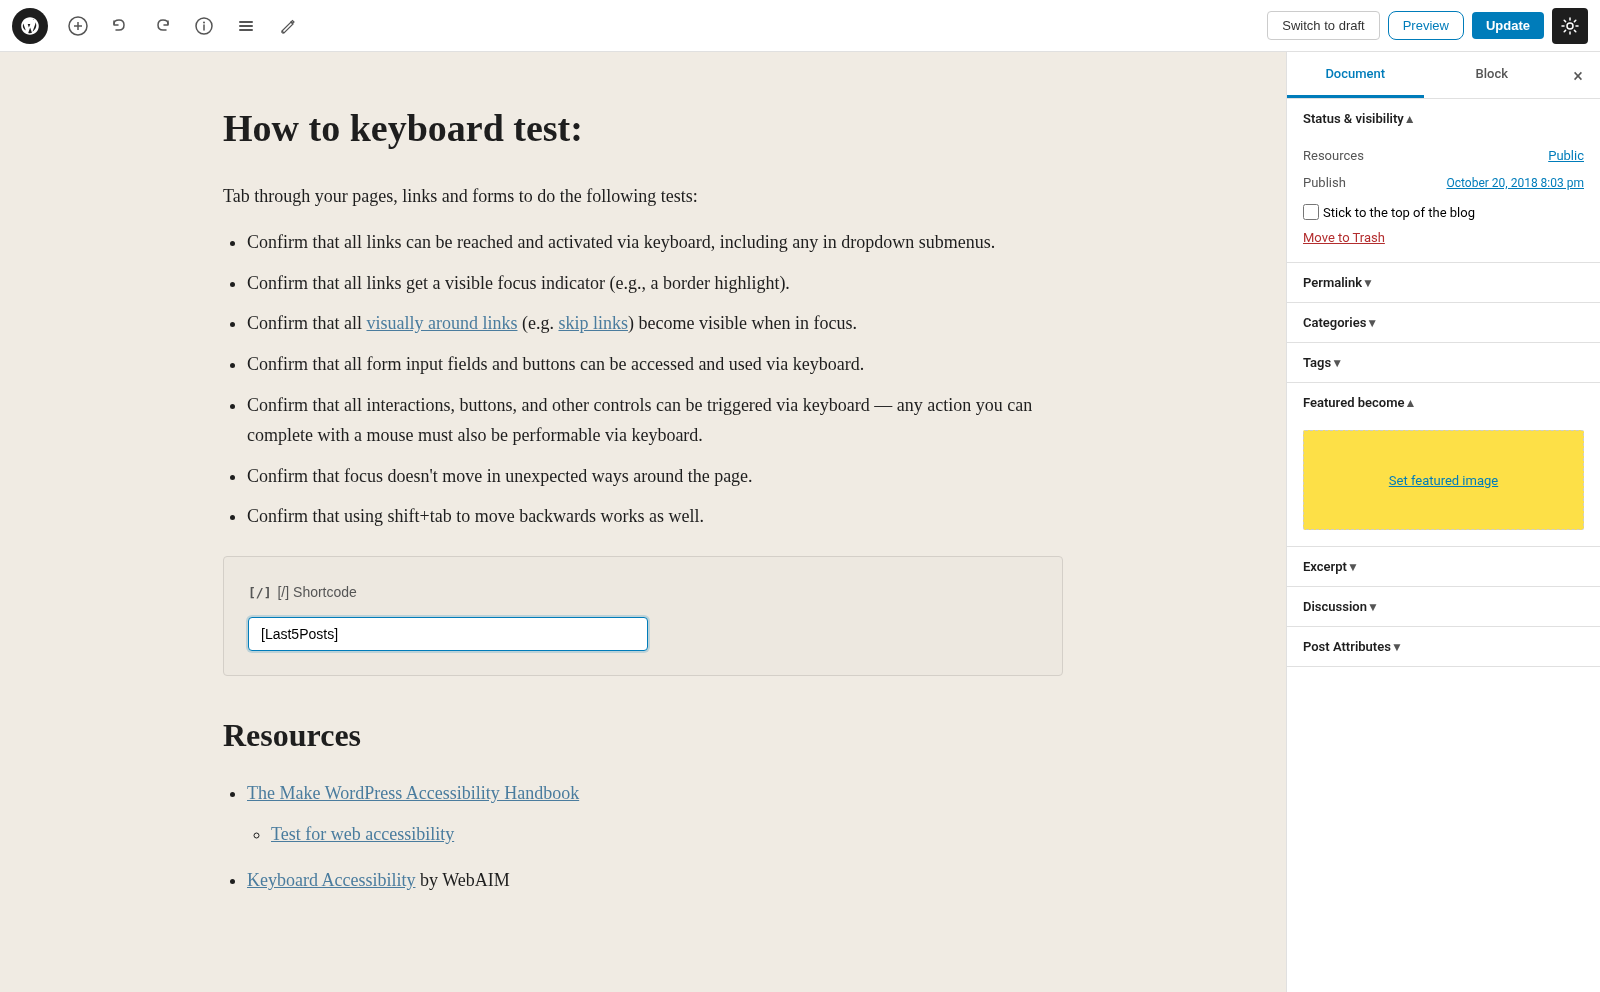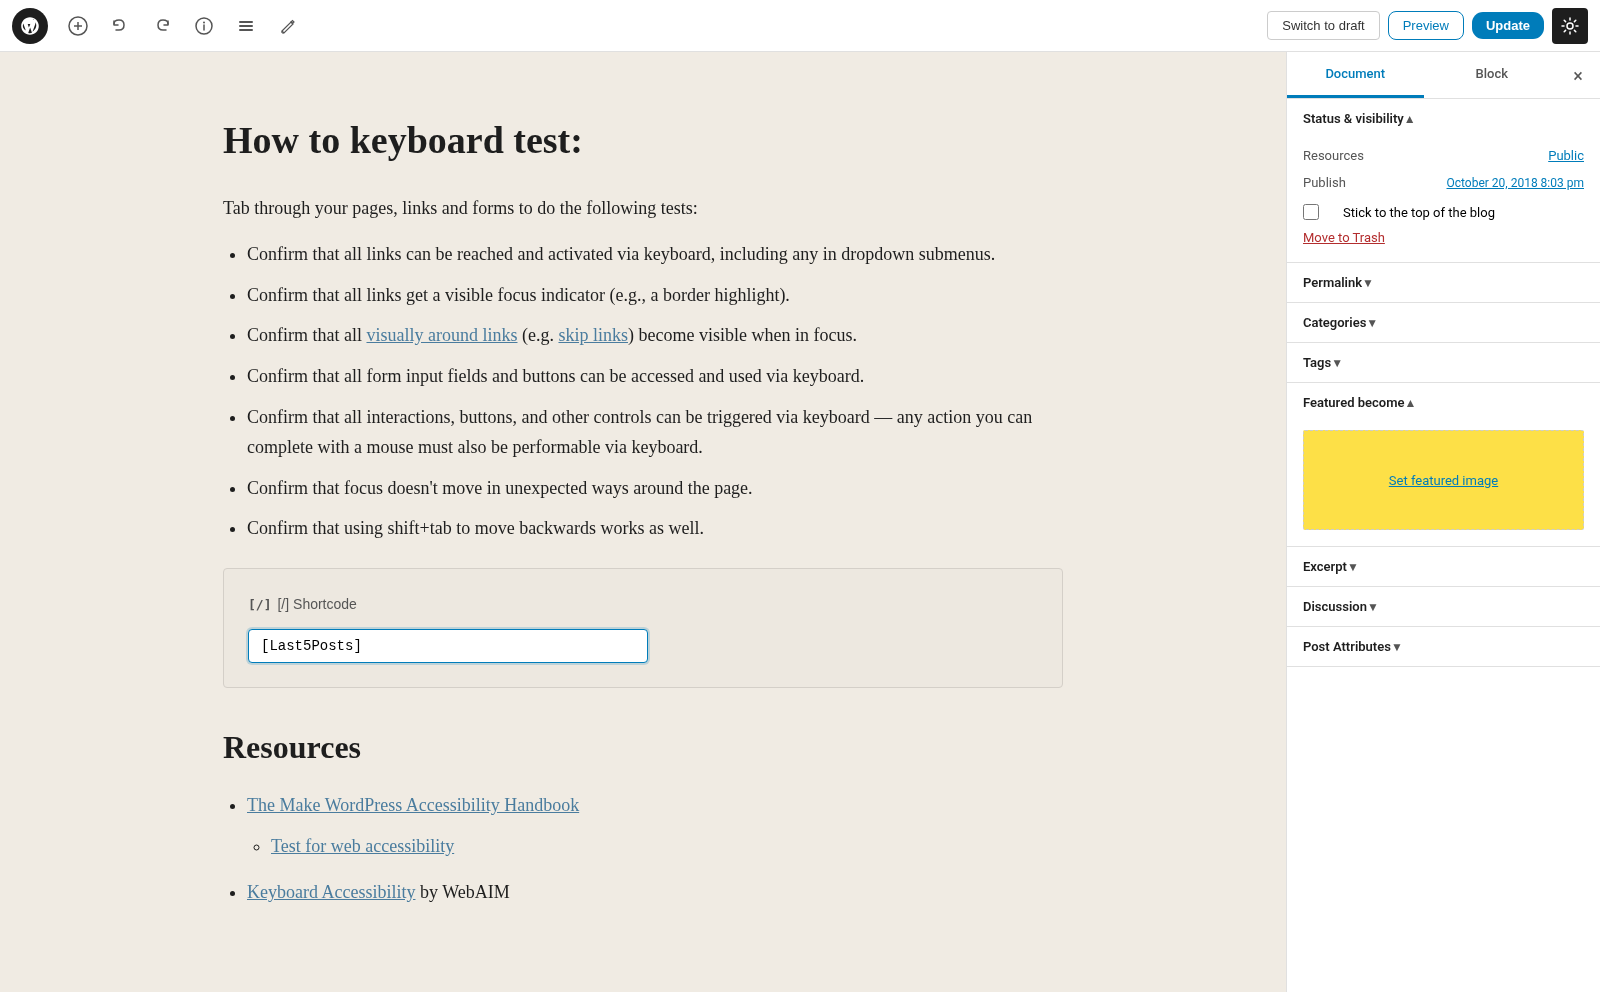--- a/index.html
+++ b/index.html
@@ -75,21 +75,21 @@
       border: 1px solid #007cba;
       border-radius: 8px;
       padding: 6px 14px;
       font-size: 13px;
       cursor: pointer;
       color: #007cba;
     }
     .btn-update {
       background: #007cba;
       border: none;
-      border-radius: 11px;
+      border-radius: 4px;
       padding: 6px 14px;
       font-size: 13px;
       cursor: pointer;
       color: #fff;
       font-weight: 600;
     }
     .btn-settings {
       width: 36px;
       height: 36px;
       border: none;
@@ -113,21 +113,21 @@
 
     
     .editor-area {
       flex: 1;
       overflow-y: auto;
       background: #f0ebe3;
       padding: 40px 60px;
     }
     .editor-content {
       max-width: 840px;
-      margin: 16px auto;
+      margin: 4px auto;
       font-family: Georgia, "Times New Roman", serif;
       font-size: 18px;
       line-height: 1.7;
       color: #1e1e1e;
     }
     .editor-content h1 {
       font-size: 38px;
       font-weight: 700;
       margin-bottom: 20px;
       font-family: Georgia, serif;
@@ -169,21 +169,21 @@
       display: flex;
       align-items: center;
       gap: 6px;
     }
     .shortcode-input {
       width: 100%;
       max-width: 400px;
       padding: 8px 12px;
       border: 1px solid #007cba;
       border-radius: 4px;
-      font-family: Liberation Mono, monospace;
+      font-family: Liberation Sans, sans-serif;
       font-size: 14px;
       background: #fff;
       outline: none;
       box-shadow: 0 0 0 2px rgba(0,124,186,0.2);
     }
 
     
     .sidebar {
       width: 314px;
       background: #fff;
@@ -259,21 +259,21 @@
     }
     .field-value-link {
       color: #007cba;
       text-decoration: underline;
       cursor: pointer;
       font-size: 13px;
     }
     .checkbox-row {
       display: flex;
       align-items: center;
-      gap: 24px;
+      gap: 4px;
       padding: 8px 0 4px;
       font-size: 13px;
     }
     .checkbox-row input[type="checkbox"] {
       width: 16px;
       height: 16px;
       cursor: pointer;
     }
     .move-to-trash {
       color: #b32d2e;

